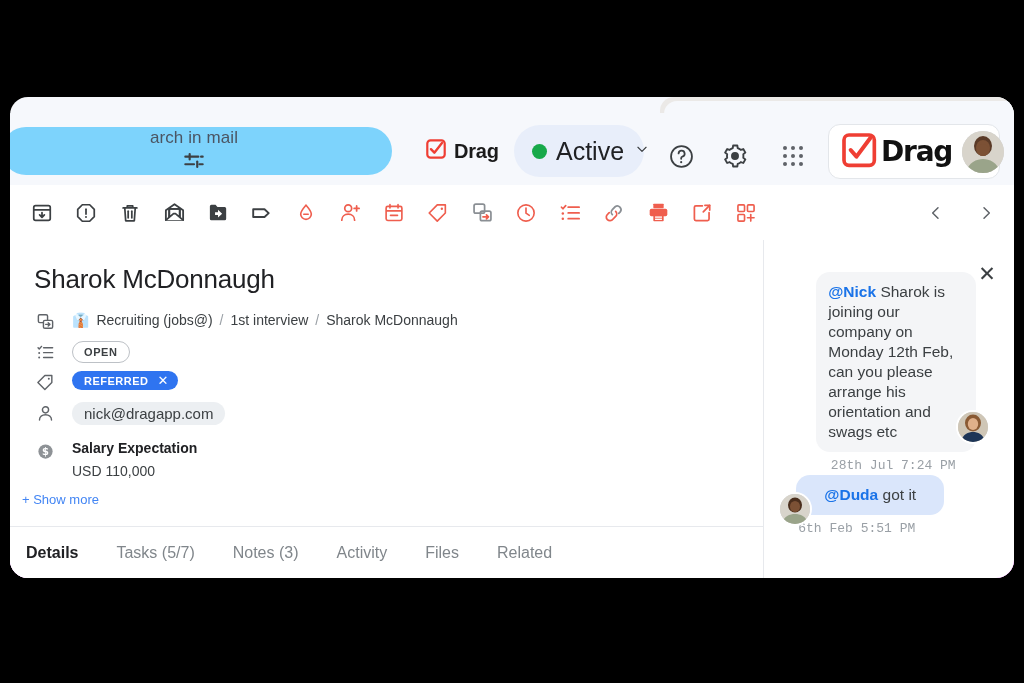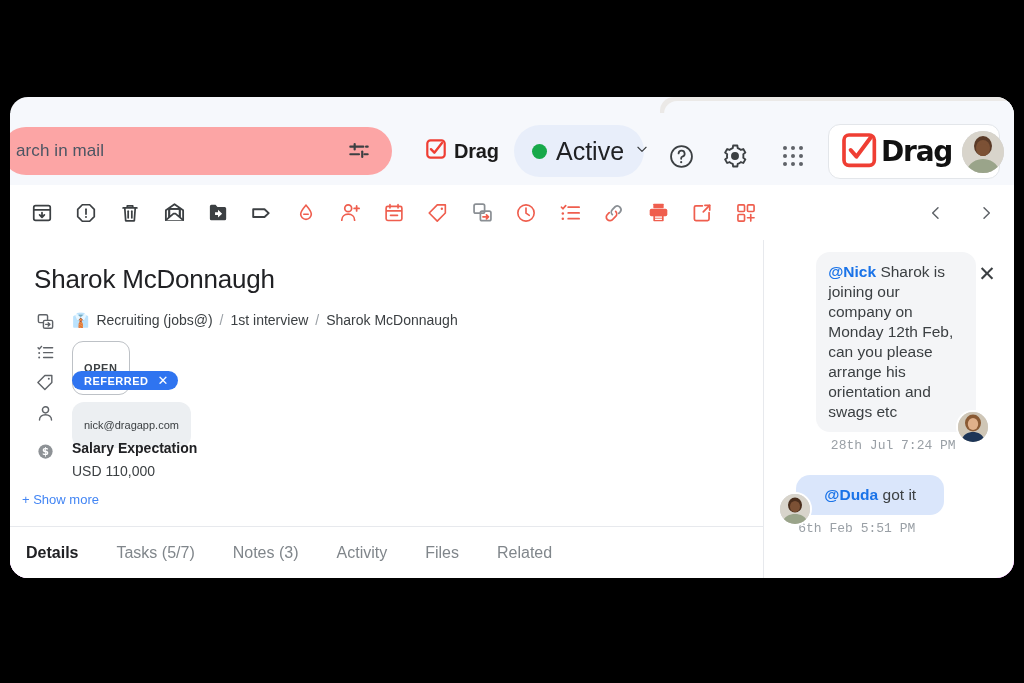--- a/index.html
+++ b/index.html
@@ -46,27 +46,28 @@
   #topbar {
     position: absolute;
     left: 0; top: 16px;
     width: 1004px; height: 72px;
     background: #f6f8fc;
   }
   #searchbar {
     position: absolute;
     left: -8px; top: 14px;
     width: 390px; height: 48px;
-    background: #fca5a5;
+    background: #7dd3fc;
     border-radius: 24px;
     display: flex;
     align-items: center;
-    justify-content: space-between;
+    justify-content: center;
     padding: 0 20px 0 14px;
     box-sizing: border-box;
+    flex-direction: column;
   }
   #search-text {
     font-size: 17px;
     color: #4b5563;
     letter-spacing: .1px;
     white-space: nowrap;
   }
   .tune-icon { display:block; }
 
   #drag-badge {
@@ -221,42 +222,42 @@
     font-size: 14px; color: #3c4043;
     gap: 7px;
     padding-top: 2px;
   }
   .breadcrumb .sep { color: #9aa0a6; }
   .breadcrumb .emoji { font-size: 14px; }
 
   .badge-open {
     border: 1px solid #bdc1c6;
     border-radius: 11px;
-    padding: 20px 11px;
+    padding: 4px 11px;
     font-size: 11px;
     letter-spacing: .6px;
     color: #3c4043;
     font-weight: bold;
   }
   .badge-referred {
     background: #2f74f0;
     color: #ffffff;
     border-radius: 11px;
     padding: 3px 9px 3px 12px;
     font-size: 11px;
     font-weight: bold;
     letter-spacing: .5px;
     display: flex; align-items: center; gap: 9px;
   }
   .badge-referred .x { font-size: 13px; font-weight: normal; line-height: 1; }
   .chip-email {
     background: #eceff2;
     border-radius: 12px;
-    padding: 17px 12px;
-    font-size: 11px;
+    padding: 3px 12px;
+    font-size: 15px;
     color: #3c4043;
   }
   .salary-block { display: flex; flex-direction: column; gap: 7px; }
   .salary-title { font-size: 14px; font-weight: bold; color: #202124; }
   .salary-value { font-size: 14px; color: #3c4043; }
   #show-more {
     position: absolute;
     left: 12px; top: 252px;
     font-size: 13px; color: #4285f4;
   }
@@ -284,21 +285,21 @@
   #close-chat {
     position: absolute;
     right: 16px; top: 22px;
     width: 22px; height: 22px;
     display: flex; align-items: center; justify-content: center;
     color: #3c4043;
     font-size: 21px;
     line-height: 1;
   }
   .msg-wrap { position: absolute; }
-  #msg1 { left: 52px; top: 12px; width: 160px; }
+  #msg1 { left: 52px; top: 32px; width: 160px; }
   .bubble {
     border-radius: 14px;
     padding: 10px 12px;
     font-size: 15.5px;
     line-height: 20px;
     color: #3c4043;
   }
   .bubble-grey { background: #f4f5f7; }
   .bubble-blue { background: #dae6fb; }
   .mention { color: #1a73e8; font-weight: bold; }

